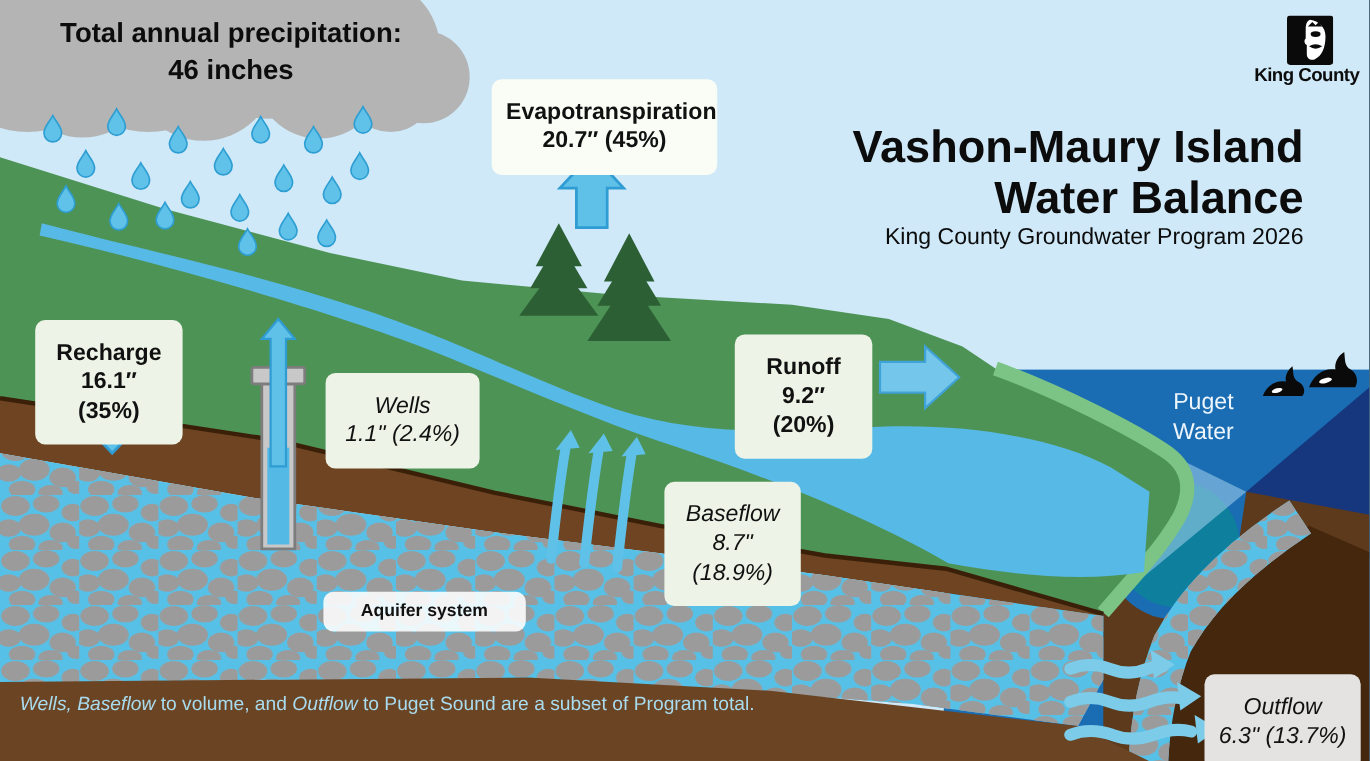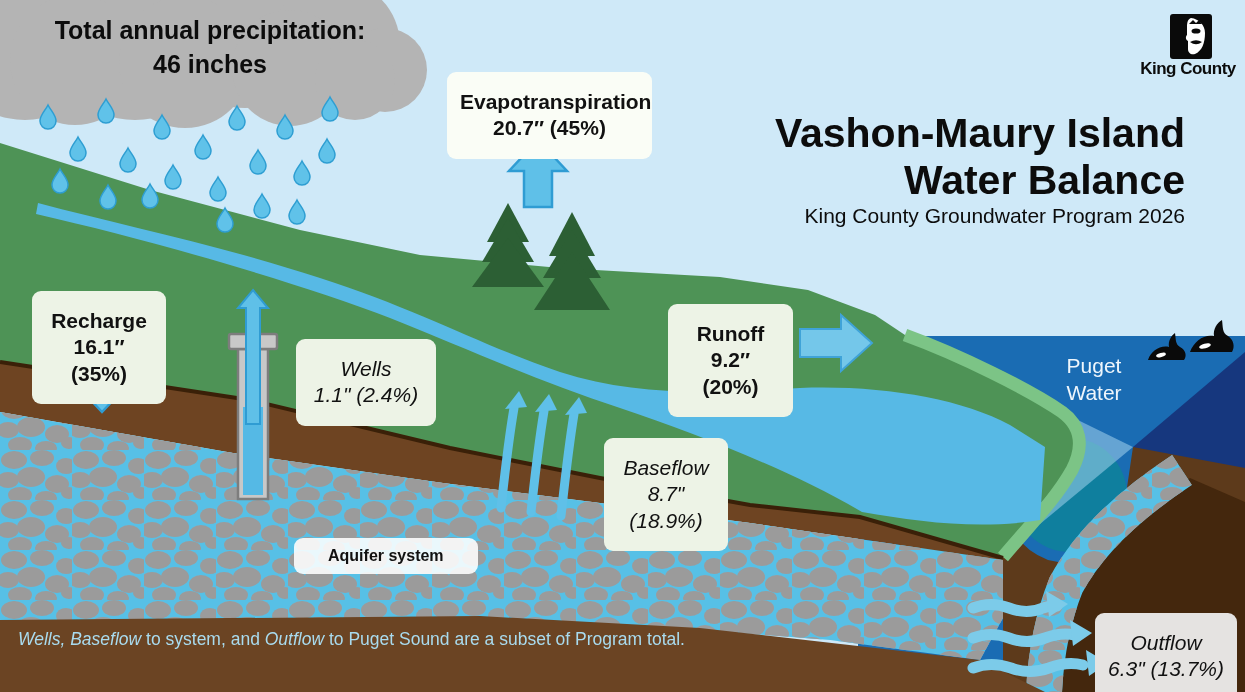--- a/index.html
+++ b/index.html
@@ -243,16 +243,16 @@
   </div>
 
   <div class="plabel aq-box" style="left:294px;top:538px;">Aquifer system</div>
 
   <div class="puget">
     <div>Puget</div>
     <div>Water</div>
   </div>
 
   <div class="footer">
-    <div><span class="ital">Wells, Baseflow</span><span> to system, and </span><span class="ital">Outflow</span><span> to Puget Sound are a subset of Program total.</span></div>
+    <div><span class="ital">Wells, Baseflow</span><span> to volume, and </span><span class="ital">Outflow</span><span> to Puget Sound are a subset of Program total.</span></div>
   </div>
 
 </div>
 
 </body></html>

